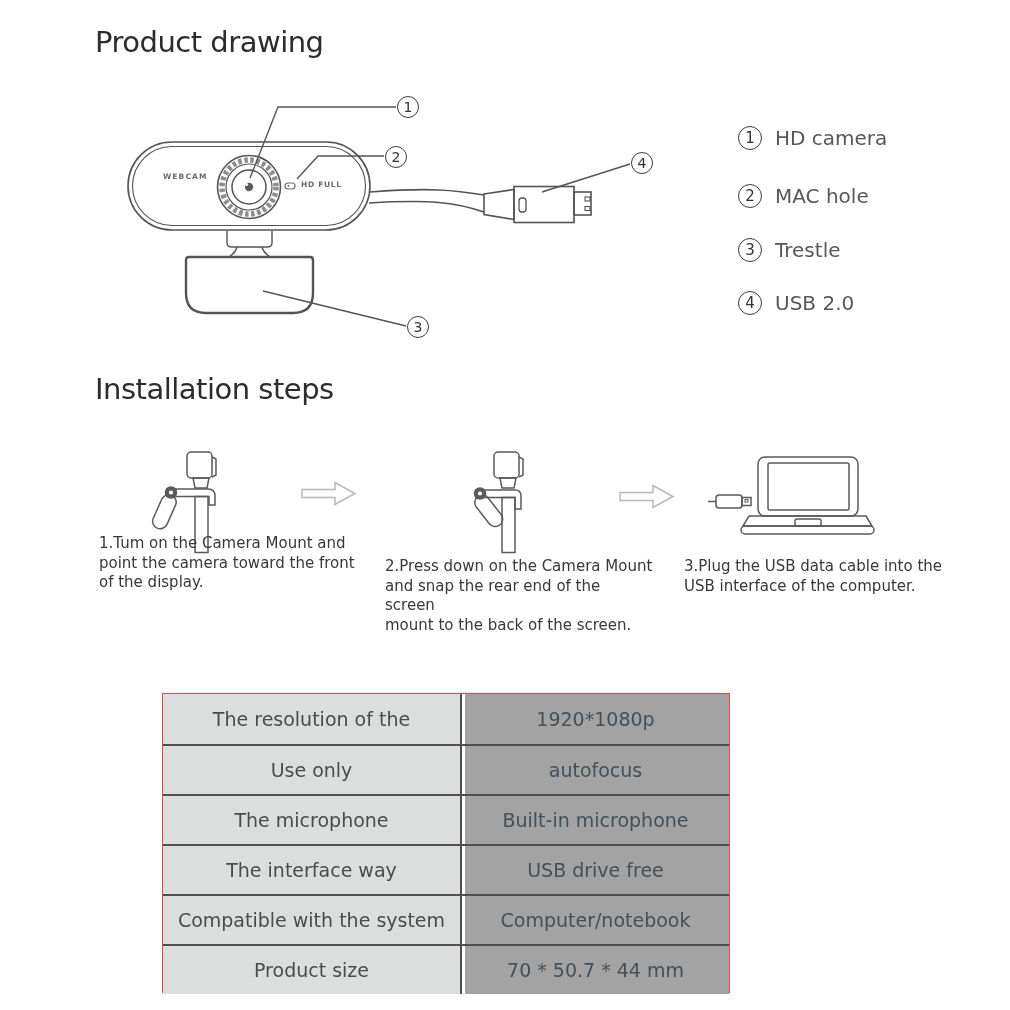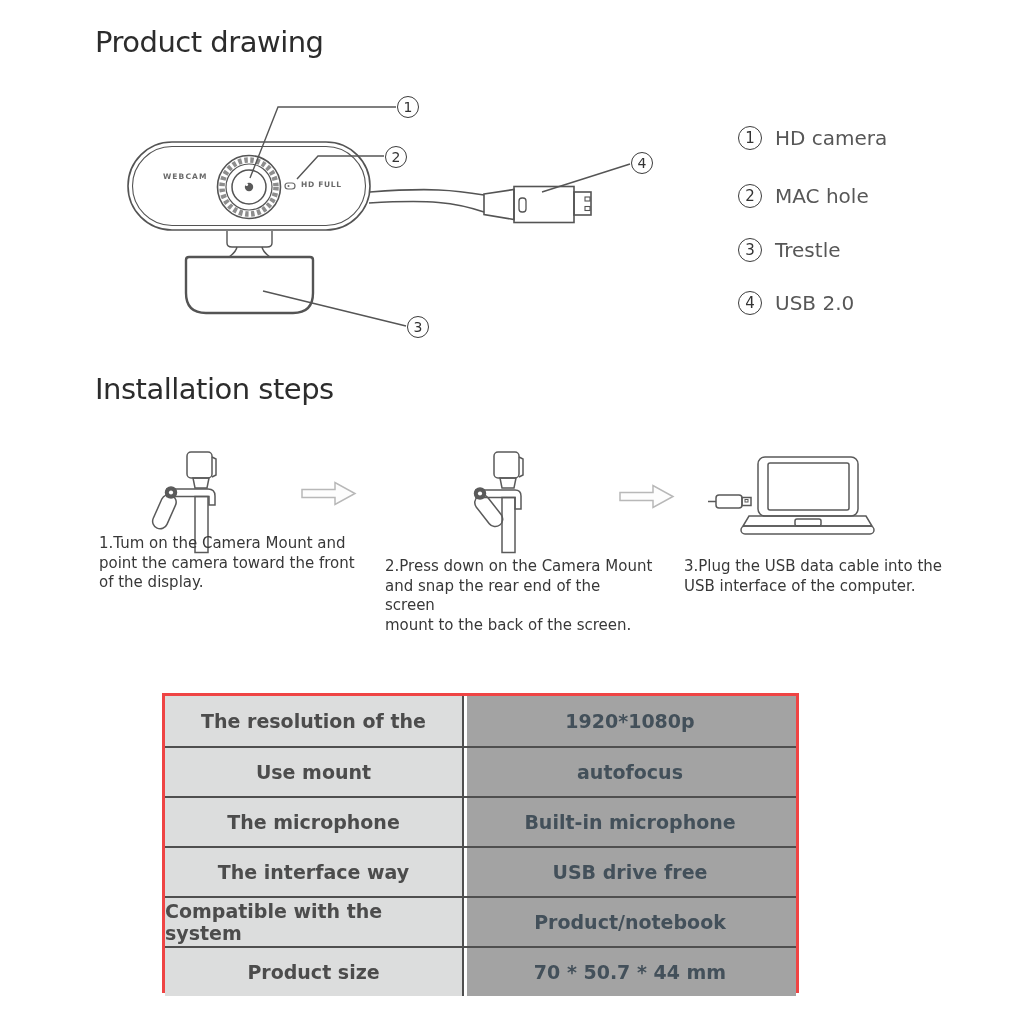--- a/index.html
+++ b/index.html
@@ -11,23 +11,23 @@
               display:flex;align-items:center;justify-content:center;font-size:14px;color:#333;background:#fff;box-sizing:border-box;}
   .legend-row{position:absolute;display:flex;align-items:center;gap:13px;}
   .legend-circle{width:24px;height:24px;border:1.7px solid #3c3c3c;border-radius:50%;
                  display:flex;align-items:center;justify-content:center;font-size:15px;color:#333;box-sizing:border-box;}
   .legend-label{font-size:20px;color:#575757;}
   
   .face-text{position:absolute;font-size:7.5px;font-weight:bold;color:#6a6a6a;letter-spacing:1.1px;}
   
   .step-text{position:absolute;font-size:15px;line-height:19.5px;color:#383838;}
   
-  .spec-table{position:absolute;left:162px;top:693px;width:637px;height:300px;
+  .spec-table{position:absolute;left:162px;top:693px;width:568px;height:300px;
               display:grid;grid-template-columns:297px 1fr;grid-auto-rows:50px;
-              border:3px solid #ef4444;box-sizing:border-box;font-weight:bold;}
+              border:1px solid #ef4444;box-sizing:border-box;}
   .cell{display:flex;align-items:center;justify-content:center;font-size:19px;box-sizing:border-box;border-top:2px solid #4f4f4f;}
   .cell.r0{border-top:none;}
   .cell-label{background:#dcdddd;color:#4c4c4c;}
   .cell-value{background:#a3a3a3;color:#43505a;border-left:2px solid #4f4f4f;box-shadow:inset 3px 0 0 #ffffff;}
   svg{position:absolute;overflow:visible;}
 </style>
 </head>
 <body>
 
 <div class="page">
@@ -161,25 +161,25 @@
     <div>mount to the back of the screen.</div>
   </div>
   <div class="step-text" style="left:684px;top:557px;width:268px;">
     <div>3.Plug the USB data cable into the</div>
     <div>USB interface of the computer.</div>
   </div>
 
   <div class="spec-table">
     <div class="cell cell-label r0">The resolution of the</div>
     <div class="cell cell-value r0">1920*1080p</div>
-    <div class="cell cell-label">Use mount</div>
+    <div class="cell cell-label">Use only</div>
     <div class="cell cell-value">autofocus</div>
     <div class="cell cell-label">The microphone</div>
     <div class="cell cell-value">Built-in microphone</div>
     <div class="cell cell-label">The interface way</div>
     <div class="cell cell-value">USB drive free</div>
     <div class="cell cell-label">Compatible with the system</div>
-    <div class="cell cell-value">Product/notebook</div>
+    <div class="cell cell-value">Computer/notebook</div>
     <div class="cell cell-label">Product size</div>
     <div class="cell cell-value">70 * 50.7 * 44 mm</div>
   </div>
 
 </div>
 
 </body></html>

